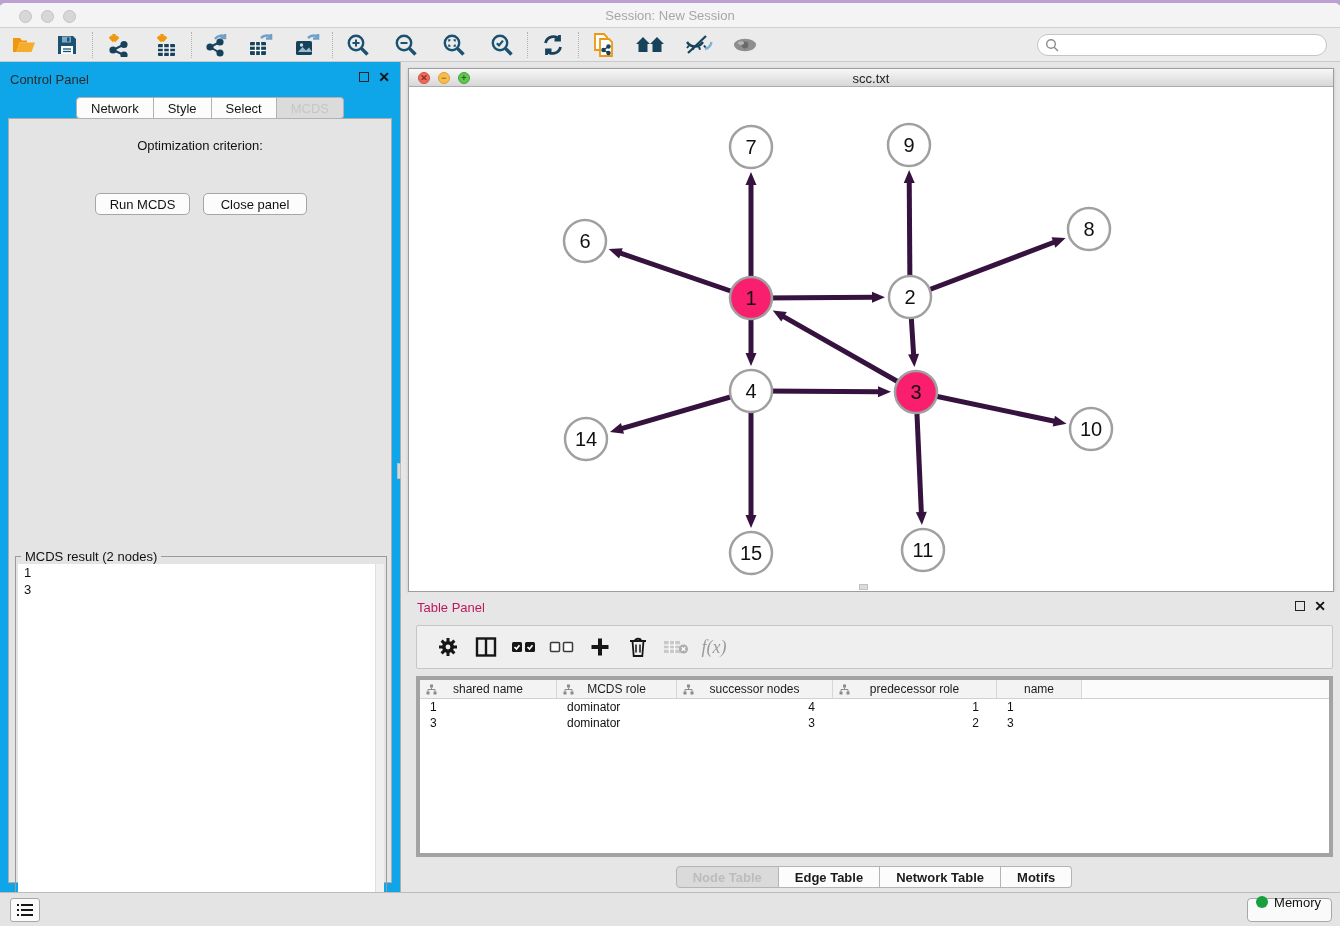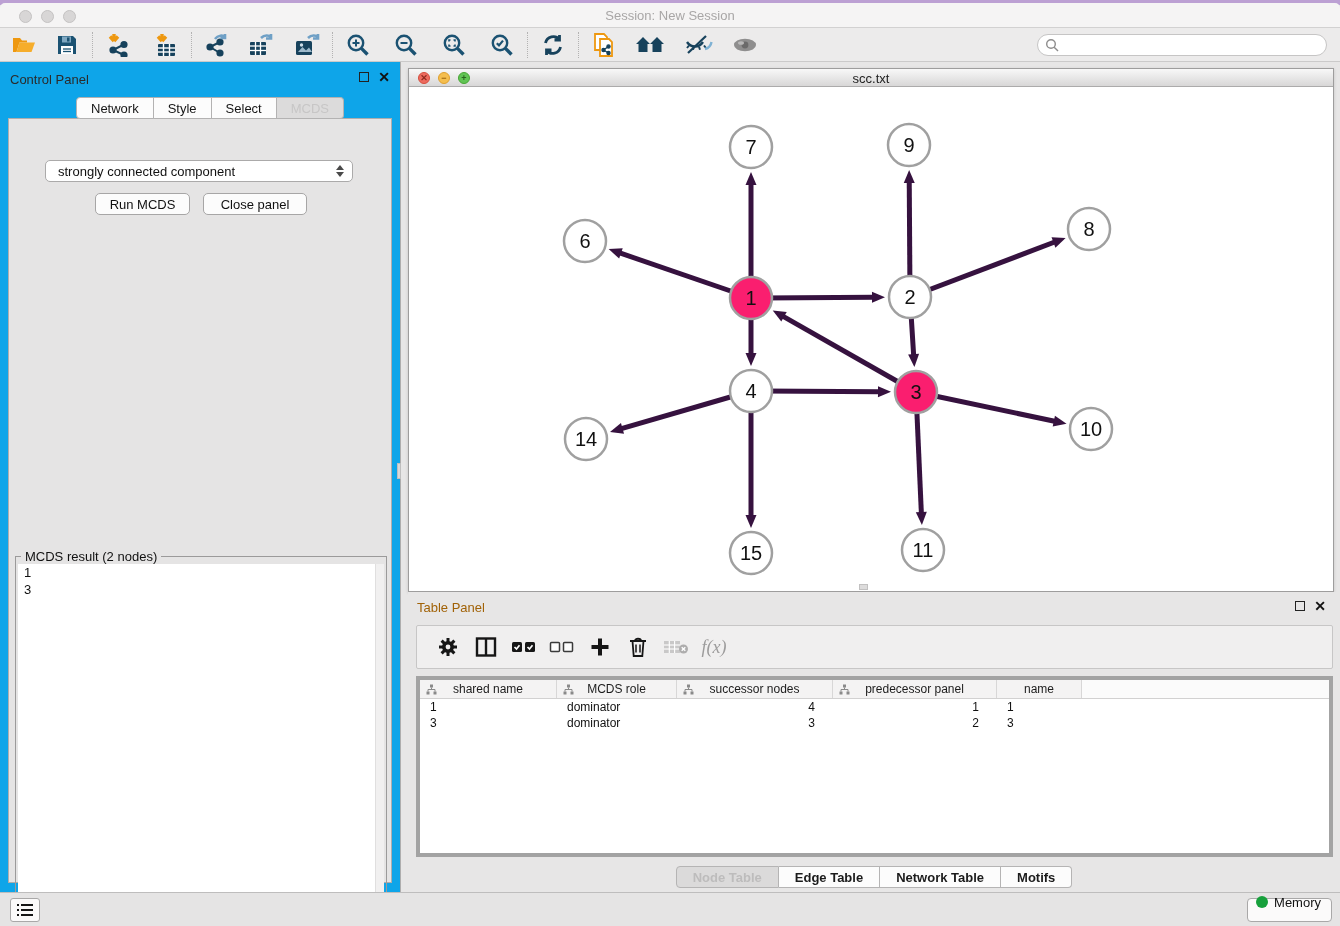--- a/index.html
+++ b/index.html
@@ -73,21 +73,21 @@
   .nw-close { left:9px;  background:#EE6B5F; border:1px solid #D44E3E; color:#8F2B20; }
   .nw-min   { left:29px; background:#F5BE4E; border:1px solid #DFA02F; color:#99630B; }
   .nw-max   { left:49px; background:#61C454; border:1px solid #47A534; color:#2A641F; }
   .nw-title { position:absolute; top:2px; width:100%; text-align:center; font-size:13px; color:#222; }
   .nw-canvas { position:absolute; left:0; top:18px; width:924px; height:504px; background:#FFF; }
   .nw-grip { position:absolute; left:450px; bottom:1px; width:9px; height:6px;
              background:#DDDCDC; border:1px solid #C2C1C1; }
 
   
   .table-panel { position:absolute; left:408px; top:592px; right:0; bottom:34px; background:#E7E6E6; }
-  .tp-title { position:absolute; left:9px; top:8px; font-size:13px; color:#a16207; }
+  .tp-title { position:absolute; left:9px; top:8px; font-size:13px; color:#be185d; }
   .tp-wicons { position:absolute; right:14px; top:9px; display:flex; gap:9px; align-items:center; }
   .tp-toolbar { position:absolute; left:8px; top:33px; right:7px; height:44px; background:#F0EFEF;
                 border:1px solid #C7C6C6; border-radius:2px; display:flex; align-items:center; padding-left:12px; }
   .tp-tool { width:38px; height:32px; display:flex; align-items:center; justify-content:center; }
   .fx-label { font-family:"Liberation Serif", serif; font-style:italic; font-size:18px; color:#9C9B9B; }
 
   .tp-table { position:absolute; left:8px; top:84px; right:7px; height:181px; background:#FFF;
               border:4px solid #a3a3a3; }
   .tbl-header { display:flex; height:19px; border-bottom:1px solid #D2D1D1; background:#F4F3F3; }
   .tbl-hcell { position:relative; display:flex; align-items:center; justify-content:center;
@@ -304,28 +304,22 @@
   </div>
 
   <div class="cp-tabs" id="cp-tabs">
       <div class="cp-tab">Network</div>
       <div class="cp-tab">Style</div>
       <div class="cp-tab">Select</div>
       <div class="cp-tab selected">MCDS</div>
     </div>
 
   <div class="cp-body">
-
-    <div class="dropdown">
-      <span class="dropdown-text">strongly connected component</span>
-      <span class="stepper">
-          <i class="step-up"></i>
-          <i class="step-down"></i>
-        </span>
-    </div>
+    <div class="opt-label">Optimization criterion:</div>
+
 
     <button class="cp-btn" style="left:86px; width:95px;">Run MCDS</button>
     <button class="cp-btn" style="left:194px; width:104px;">Close panel</button>
 
     <div class="result-group">
       <span class="result-legend">MCDS result (2 nodes)</span>
       <div class="result-box">
         <div id="result-lines">
             <div class="result-line">1</div>
             <div class="result-line">3</div>
@@ -500,21 +494,21 @@
           </svg>
           <span>successor nodes</span>
         </div>
         <div class="tbl-hcell" style="width: 164px;">
           <svg width="11" height="11" viewBox="0 0 11 11" class="hier">
             <rect x="4" y="0.5" width="3" height="3" fill="#8a8a8a"></rect>
             <path d="M5.5 3.5v2M2 5.5h7M2 5.5v2M9 5.5v2" stroke="#8a8a8a" fill="none" stroke-width="1"></path>
             <rect x="0.5" y="7.5" width="3" height="3" fill="#8a8a8a"></rect>
             <rect x="7.5" y="7.5" width="3" height="3" fill="#8a8a8a"></rect>
           </svg>
-          <span>predecessor panel</span>
+          <span>predecessor role</span>
         </div>
         <div class="tbl-hcell" style="width: 85px;">
           <span>name</span>
         </div>
         <div class="tbl-hcell" style="flex: 1 1 0%; border-right: none; background: rgb(251, 251, 251);"></div>
       </div>
     <div id="tbl-body">
         <div class="tbl-row">
           <div class="tbl-cell" style="width: 137px; text-align: left; padding: 0px 0px 0px 10px;">1</div>
           <div class="tbl-cell" style="width: 120px; text-align: left; padding: 0px 0px 0px 10px;">dominator</div>

